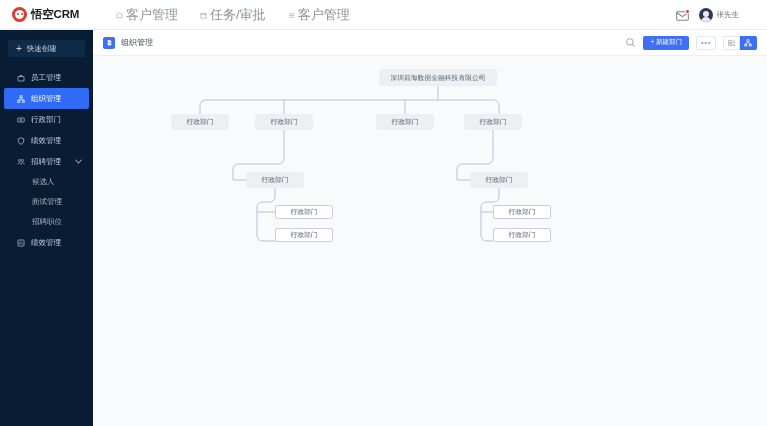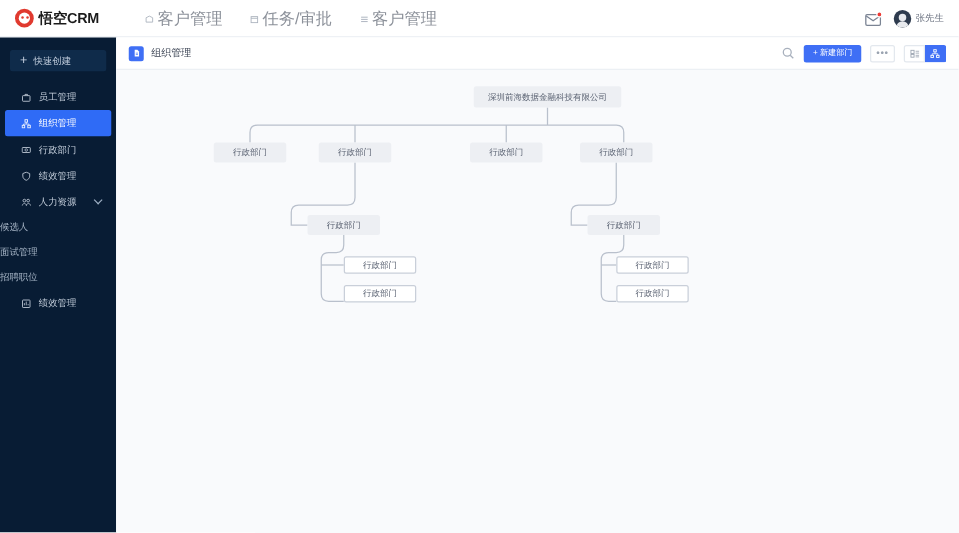--- a/index.html
+++ b/index.html
@@ -45,21 +45,21 @@
   .topnav-item.active { color:#3f6ff5; font-weight:bold; }
   .topnav-item.active:after{
     content:""; position:absolute; left:11px; right:11px; bottom:0;
     height:2px; background:#3f6ff5;
   }
   .nav-ic { width:7px; height:7px; flex:none; opacity:.85; }
   .nav-ic svg { display:block; width:7px; height:7px; }
 
   .top-right {
     margin-left:auto; display:flex; align-items:center; gap:10px;
-    padding-right:12px; height:30px;
+    padding-right:28px; height:30px;
   }
   .mail-btn { position:relative; width:13px; height:13px; cursor:pointer; }
   .mail-btn svg{ display:block; width:13px; height:10px; margin-top:2px; }
   .mail-badge{
     position:absolute; top:0px; right:-1px; width:5px; height:5px;
     border-radius:50%; background:#ee3b35; border:1px solid #fff;
   }
   .user-box { display:flex; align-items:center; gap:4px; cursor:pointer; }
   .avatar {
     width:14px; height:14px; border-radius:50%;
@@ -90,21 +90,21 @@
   .menu-item.active{ background:#2f6bf6; color:#fff; }
   .m-ic{ width:8px; height:8px; flex:none; opacity:.9; }
   .m-ic svg{ display:block; width:8px;height:8px; }
   .menu-item .chev{
     margin-left:auto; margin-right:8px; width:5px; height:5px;
     border-right:1px solid #9fb0c4; border-bottom:1px solid #9fb0c4;
     transform:rotate(45deg) translate(-1px,-1px);
   }
   .submenu-item{
     height:20px; display:flex; align-items:center;
-    font-size:7.5px; color:#aab8c9; cursor:pointer;
+    padding-left:32px; font-size:7.5px; color:#aab8c9; cursor:pointer;
   }
 
   
   .content{
     position:absolute; left:93px; top:30px; right:0; bottom:0;
     background:#f7f9fb;
   }
   .page-toolbar{
     height:26px; background:#fff; border-bottom:1px solid #ecf0f4;
     display:flex; align-items:center; padding:0 10px;
@@ -260,21 +260,21 @@
     </div>
 
     <div class="menu-item">
       <span class="m-ic">
           <svg viewBox="0 0 16 16">
             <circle cx="5" cy="5" r="2.2" fill="none" stroke="#c6d0dd" stroke-width="1.5"></circle>
             <circle cx="11" cy="5" r="2.2" fill="none" stroke="#c6d0dd" stroke-width="1.5"></circle>
             <path d="M1.5 13c.5-2.4 2-3.4 3.5-3.4s3 1 3.5 3.4M8 13c.5-2.4 2-3.4 3.5-3.4s3 1 3.5 3.4" fill="none" stroke="#c6d0dd" stroke-width="1.3"></path>
           </svg>
         </span>
-      <span>人力资源</span>
+      <span>招聘管理</span>
       <span class="chev"></span>
     </div>
 
     <div class="submenu-item">
       <span>候选人</span>
     </div>
     <div class="submenu-item">
       <span>面试管理</span>
     </div>
     <div class="submenu-item">

